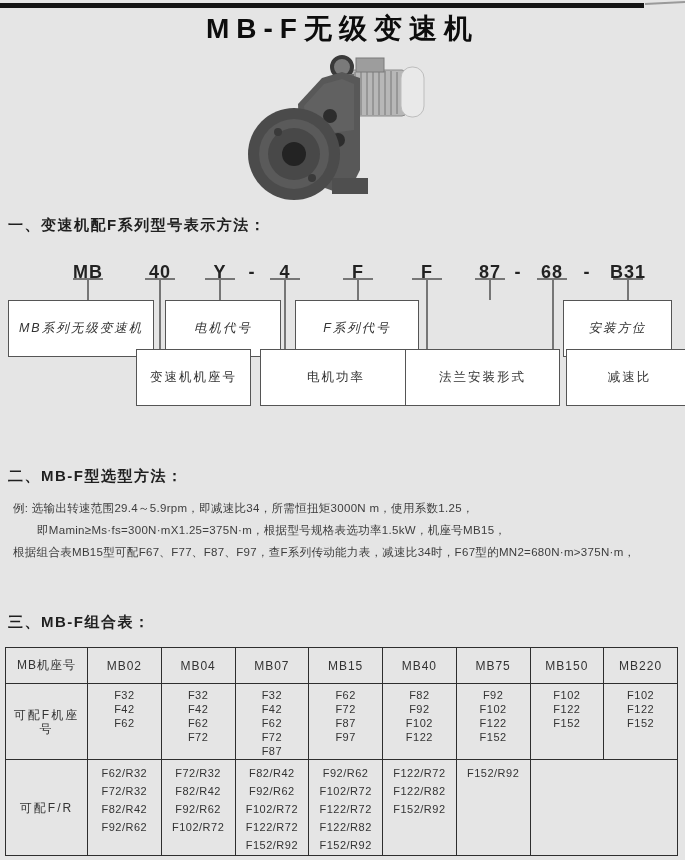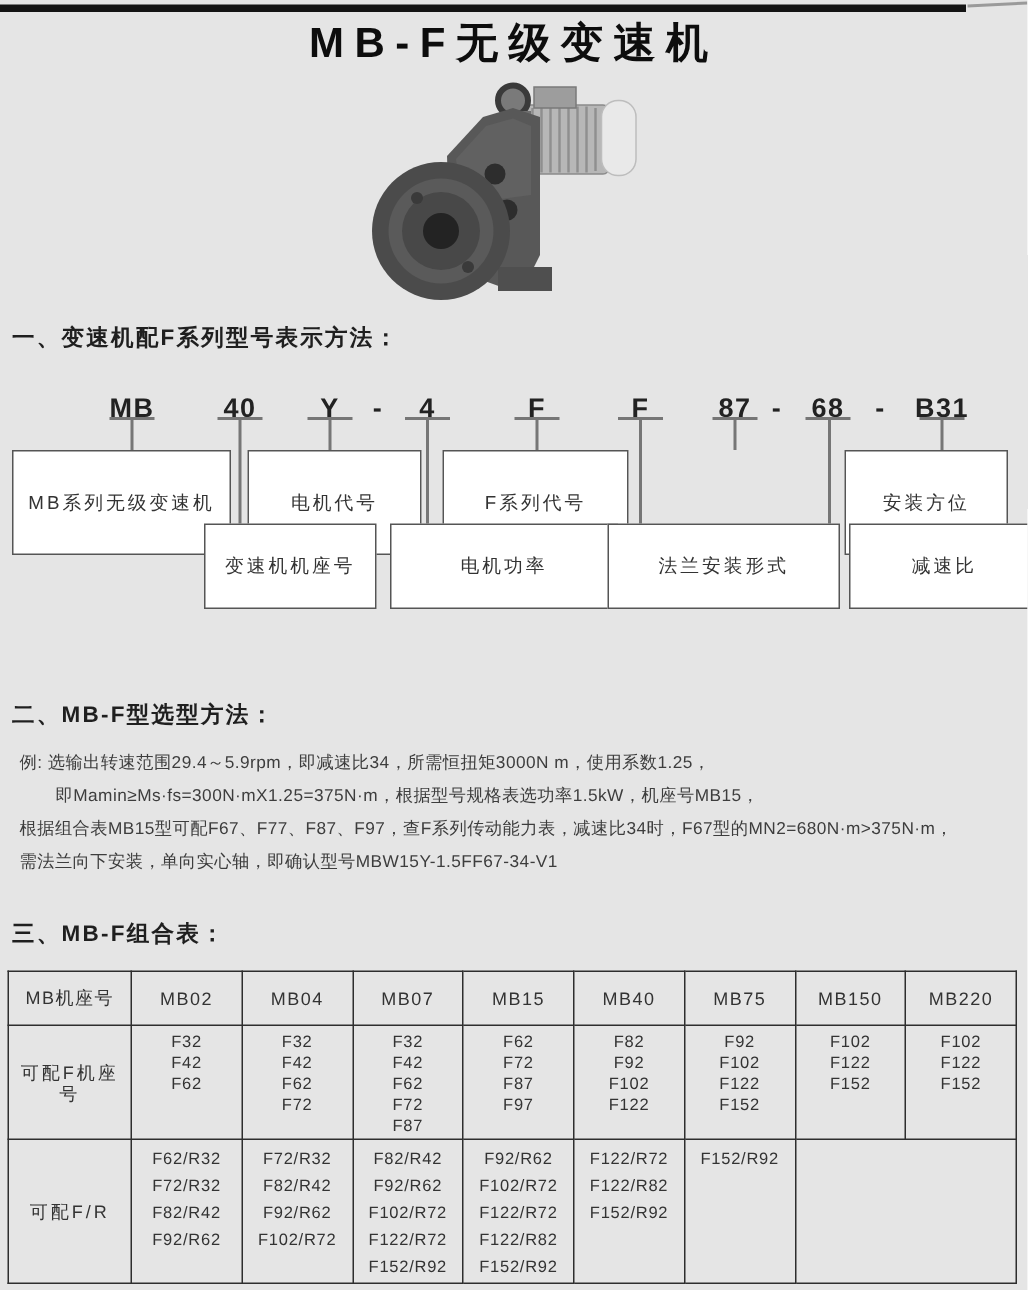--- a/index.html
+++ b/index.html
@@ -20,21 +20,21 @@
   
   .diagram{position:absolute;left:0;top:245px;width:685px;height:185px;}
   .tok{position:absolute;top:0;transform:translateX(-50%);font-size:18px;font-weight:700;color:#222;letter-spacing:1px;margin-top:17px;}
   .tick{position:absolute;top:33px;width:30px;height:2px;background:#767676;transform:translateX(-50%);}
   .stem{position:absolute;top:34px;width:2px;background:#767676;transform:translateX(-50%);}
   .stem.short{height:21px;}
   .stem.long{height:88px;}
   .dbox{position:absolute;box-sizing:border-box;border:1.5px solid #555;background:#fff;
         display:flex;align-items:center;justify-content:center;text-align:center;
         font-size:12.5px;letter-spacing:2px;color:#333;}
-  .u{top:55px;height:70px;}
+  .u{top:55px;height:57px;font-style:italic;}
   .lo{top:104px;height:57px;margin-left:48px;}
 
   
   .mtable{position:absolute;left:5px;top:647px;width:672px;border-collapse:collapse;table-layout:fixed;}
   .mtable th,.mtable td{border:1.6px solid #2e2e2e;font-weight:normal;color:#333;box-sizing:border-box;}
   .hdr{height:36px;font-size:12px;letter-spacing:1px;text-align:center;vertical-align:middle;}
   .rowlabel{font-size:12px;letter-spacing:2px;text-align:center;vertical-align:middle;}
   .listcell{font-size:11px;text-align:center;vertical-align:top;padding-top:4px;
             white-space:pre-line;letter-spacing:0.5px;}
   .rf{height:75px;line-height:14px;}
@@ -130,21 +130,20 @@
     <div class="dbox lo" style="left:88px;width:115px">变速机机座号</div>
     <div class="dbox lo" style="left:212px;width:152px">电机功率</div>
     <div class="dbox lo" style="left:357px;width:155px">法兰安装形式</div>
     <div class="dbox lo" style="left:518px;width:127px">减速比</div>
   </div>
 
   <div class="h2 s2">二、MB-F型选型方法：</div>
   <div class="para pl1">例: 选输出转速范围29.4～5.9rpm，即减速比34，所需恒扭矩3000N m，使用系数1.25，</div>
   <div class="para pl2">即Mamin≥Ms·fs=300N·mX1.25=375N·m，根据型号规格表选功率1.5kW，机座号MB15，</div>
   <div class="para pl3">根据组合表MB15型可配F67、F77、F87、F97，查F系列传动能力表，减速比34时，F67型的MN2=680N·m&gt;375N·m，</div>
-  <div class="para pl4">需法兰向下安装，单向实心轴，即确认型号MBW15Y-1.5FF67-34-V1</div>
 
   <div class="h2 s3">三、MB-F组合表：</div>
 
   <table class="mtable">
     <colgroup>
       <col style="width:82px">
         <col style="width:73.75px">
         <col style="width:73.75px">
       <col style="width:73.75px">
         <col style="width:73.75px">

